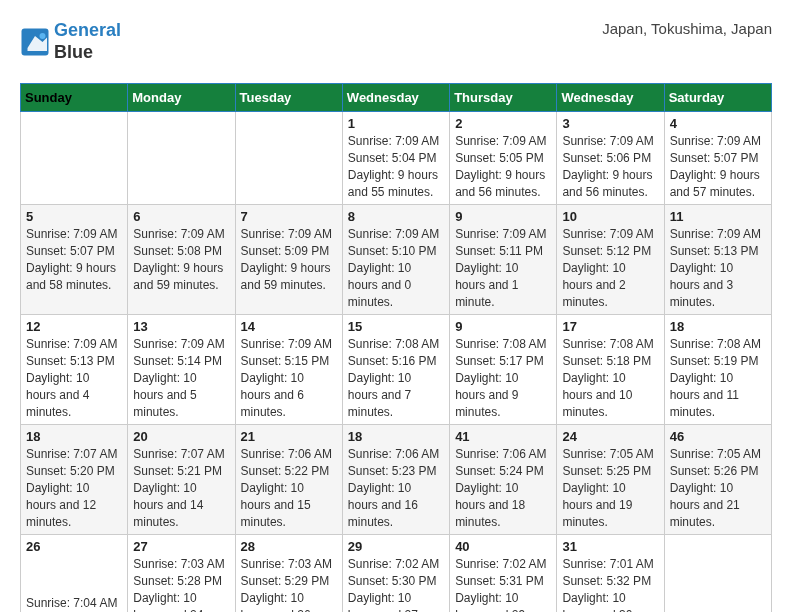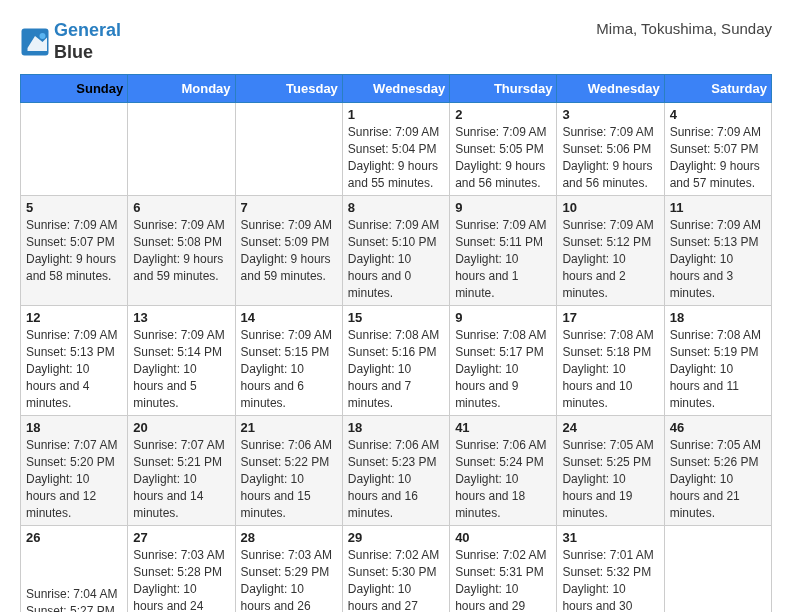--- a/index.html
+++ b/index.html
@@ -7,21 +7,21 @@
       font-family: Arial, sans-serif;
       background: #fff;
       width: 792px;
       min-height: 612px;
       padding: 20px;
     }
     .header {
       display: flex;
       justify-content: space-between;
       align-items: flex-start;
-      margin-bottom: 11px;
+      margin-bottom: 20px;
       gap: 12px;
     }
     .logo {
       display: flex;
       align-items: center;
     }
     .logo-text {
       font-size: 18px;
       font-weight: bold;
       color: #333;
@@ -47,26 +47,26 @@
     .location {
       font-size: 15px;
       color: #444;
     }
     table {
       width: 100%;
       border-collapse: collapse;
       table-layout: fixed;
     }
     th {
-      background: #3b82f6;
+      background: #15803d;
       color: #fff;
       font-size: 13px;
       font-weight: bold;
       padding: 6px 4px;
-      text-align: right;
+      text-align: left;
       border: 1px solid #2a7fc1;
     }
     td {
       border: 1px solid #ccc;
       vertical-align: top;
       padding: 4px 5px;
       font-size: 10.5px;
       color: #333;
       min-height: 85px;
       height: 85px;
@@ -102,21 +102,21 @@
       <rect x="2" y="2" width="36" height="36" rx="4" fill="#2a7fc1"></rect>
       <polygon points="10,28 20,12 30,20 36,14 36,32 10,32" fill="white" opacity="0.9"></polygon>
       <circle cx="30" cy="12" r="4" fill="#5ab4f0"></circle>
     </svg>
     <div class="logo-text">
       <div><span>General</span></div>
       <div>Blue</div>
     </div>
   </div>
   <div class="title-block">
-    <div class="location">Mima, Tokushima, Sunday</div>
+    <div class="location">Japan, Tokushima, Japan</div>
   </div>
 </div>
 
 <table>
   <thead>
     <tr>
     <th>Sunday</th>
         <th>Monday</th>
         <th>Tuesday</th>
         <th>Wednesday</th>

